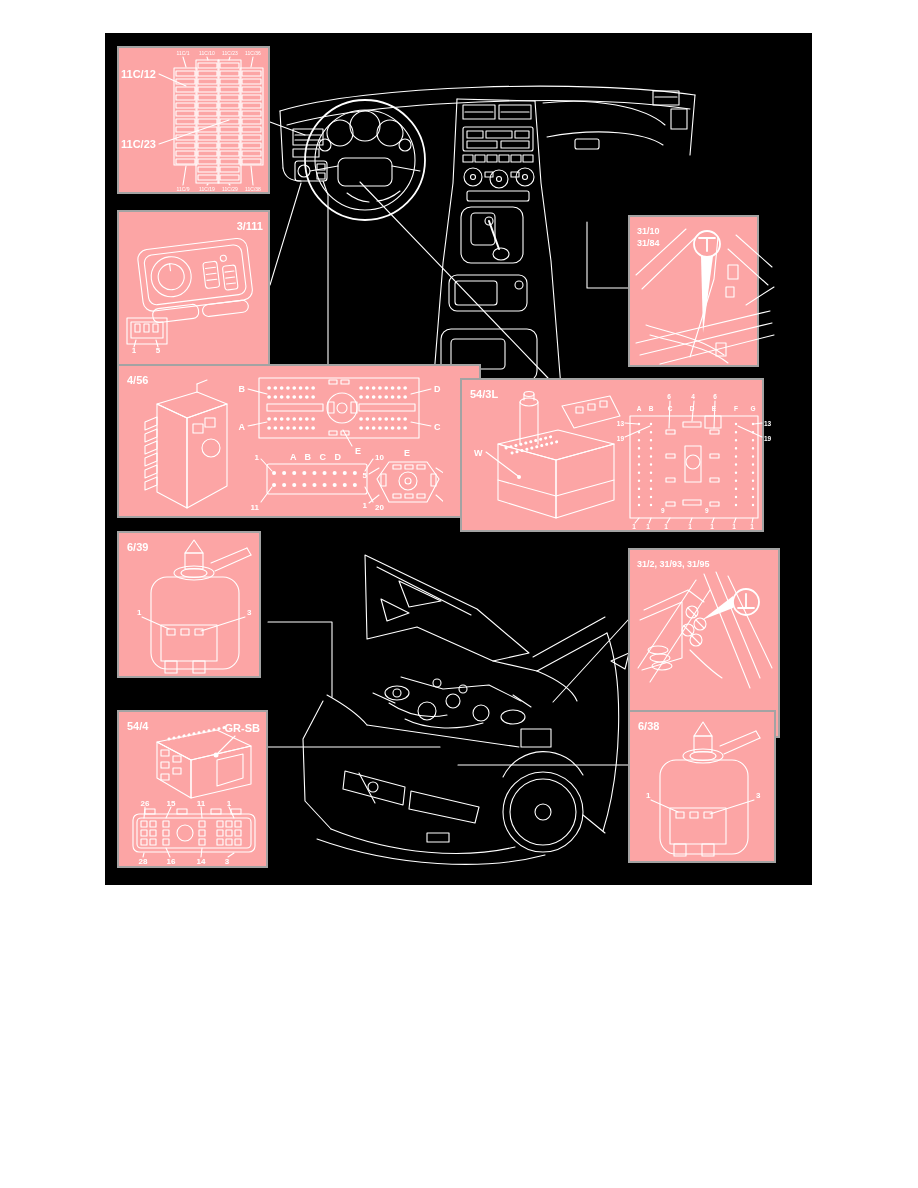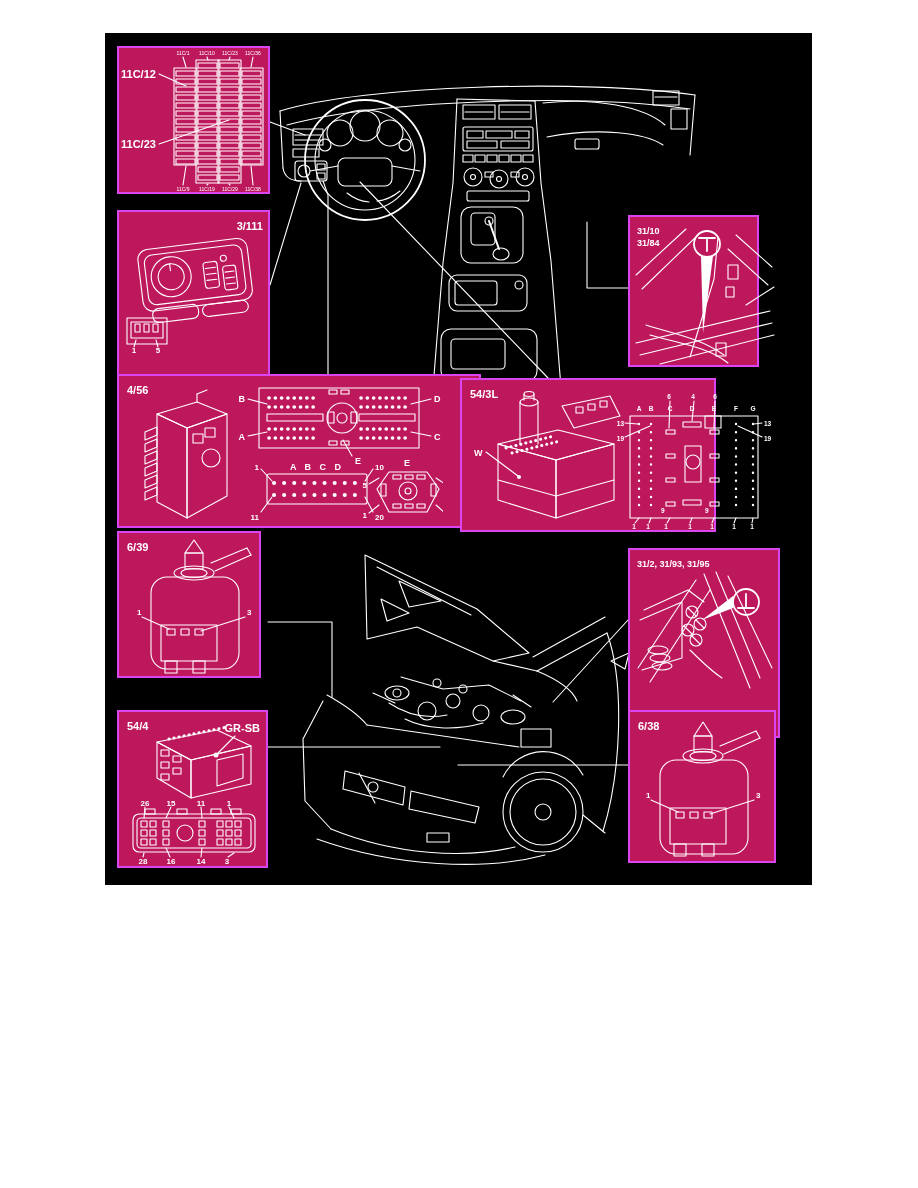--- a/index.html
+++ b/index.html
@@ -1,18 +1,18 @@
 <!DOCTYPE html>
 <html><head>
 <meta charset="utf-8">
 <style>
   html,body{margin:0;padding:0;background:#fff}
   .page{position:relative;width:918px;height:1188px;background:#fff;overflow:hidden;font-family:"Liberation Sans",sans-serif}
   .canvas{position:absolute;left:105px;top:33px;width:707px;height:852px;background:#000}
-  .panel{position:absolute;border:2px solid #d946ef;box-sizing:border-box;background:#be185d}
+  .panel{position:absolute;border:2px solid #a3a3a3;box-sizing:border-box;background:#fca5a5}
   svg{display:block}
   text{fill:#fff;font-family:"Liberation Sans",sans-serif}
   .ln{stroke:#fff;fill:none;stroke-width:1.1;stroke-linecap:round;stroke-linejoin:round}
   .ln2{stroke:#fff;fill:none;stroke-width:1.8;stroke-linecap:round;stroke-linejoin:round}
   .fw{fill:#fff;stroke:none}
   .dots{stroke:#fff;fill:none;stroke-linecap:round}
   .big{font-size:11px;font-weight:bold}
   .med{font-size:8px;font-weight:bold}
   .med2{font-size:9px;font-weight:bold}
   .sm{font-size:6.5px;font-weight:bold}
@@ -305,21 +305,21 @@
       </g>
       <g>
         <circle cx="77" cy="27" r="13" class="ln2"></circle>
         <line x1="69" y1="21" x2="85" y2="21" class="ln2"></line>
         <line x1="77" y1="21" x2="77" y2="34" class="ln2"></line>
         <polygon points="71,39 83,39 73,116" class="fw"></polygon>
       </g>
     </svg>
   </div>
 
-  <div class="panel" style="left:12px;top:341px;width:364px;height:154px">
+  <div class="panel" style="left:12px;top:331px;width:364px;height:154px">
     <svg width="324" height="150" viewBox="0 0 324 150">
       <text x="8" y="18" class="big">4/56</text>
       <g class="ln">
         <polygon points="38,38 78,26 108,38 68,52"></polygon>
         <polygon points="38,38 68,52 68,142 38,126"></polygon>
         <polygon points="68,52 108,38 108,120 68,142"></polygon>
         <polygon points="26,56 38,51 38,59 26,64"></polygon>
             <polygon points="26,68 38,63 38,71 26,76"></polygon>
             <polygon points="26,80 38,75 38,83 26,88"></polygon>
             <polygon points="26,92 38,87 38,95 26,100"></polygon>
@@ -394,21 +394,21 @@
         <text x="328" y="112" class="med">8</text>
         <line x1="326" y1="108" x2="317" y2="102" class="ln"></line>
         <text x="248" y="142" class="med" text-anchor="end">1</text>
         <line x1="250" y1="137" x2="260" y2="129" class="ln"></line>
         <text x="328" y="142" class="med">4</text>
         <line x1="326" y1="137" x2="317" y2="129" class="ln"></line>
       </g>
     </svg>
   </div>
 
-  <div class="panel" style="left:355px;top:345px;width:256px;height:154px">
+  <div class="panel" style="left:355px;top:345px;width:304px;height:154px">
     <svg width="316" height="150" viewBox="0 0 316 150">
       <text x="8" y="18" class="big">54/3L</text>
       <g class="ln">
         <line x1="58" y1="22" x2="58" y2="64"></line>
             <line x1="76" y1="22" x2="76" y2="64"></line>
         <ellipse cx="67" cy="22" rx="9" ry="4"></ellipse>
         <ellipse cx="67" cy="14" rx="5" ry="2.5"></ellipse>
         <line x1="62" y1="14" x2="62" y2="20"></line>
             <line x1="72" y1="14" x2="72" y2="20"></line>
         <polygon points="100,26 148,16 158,36 112,48"></polygon>

